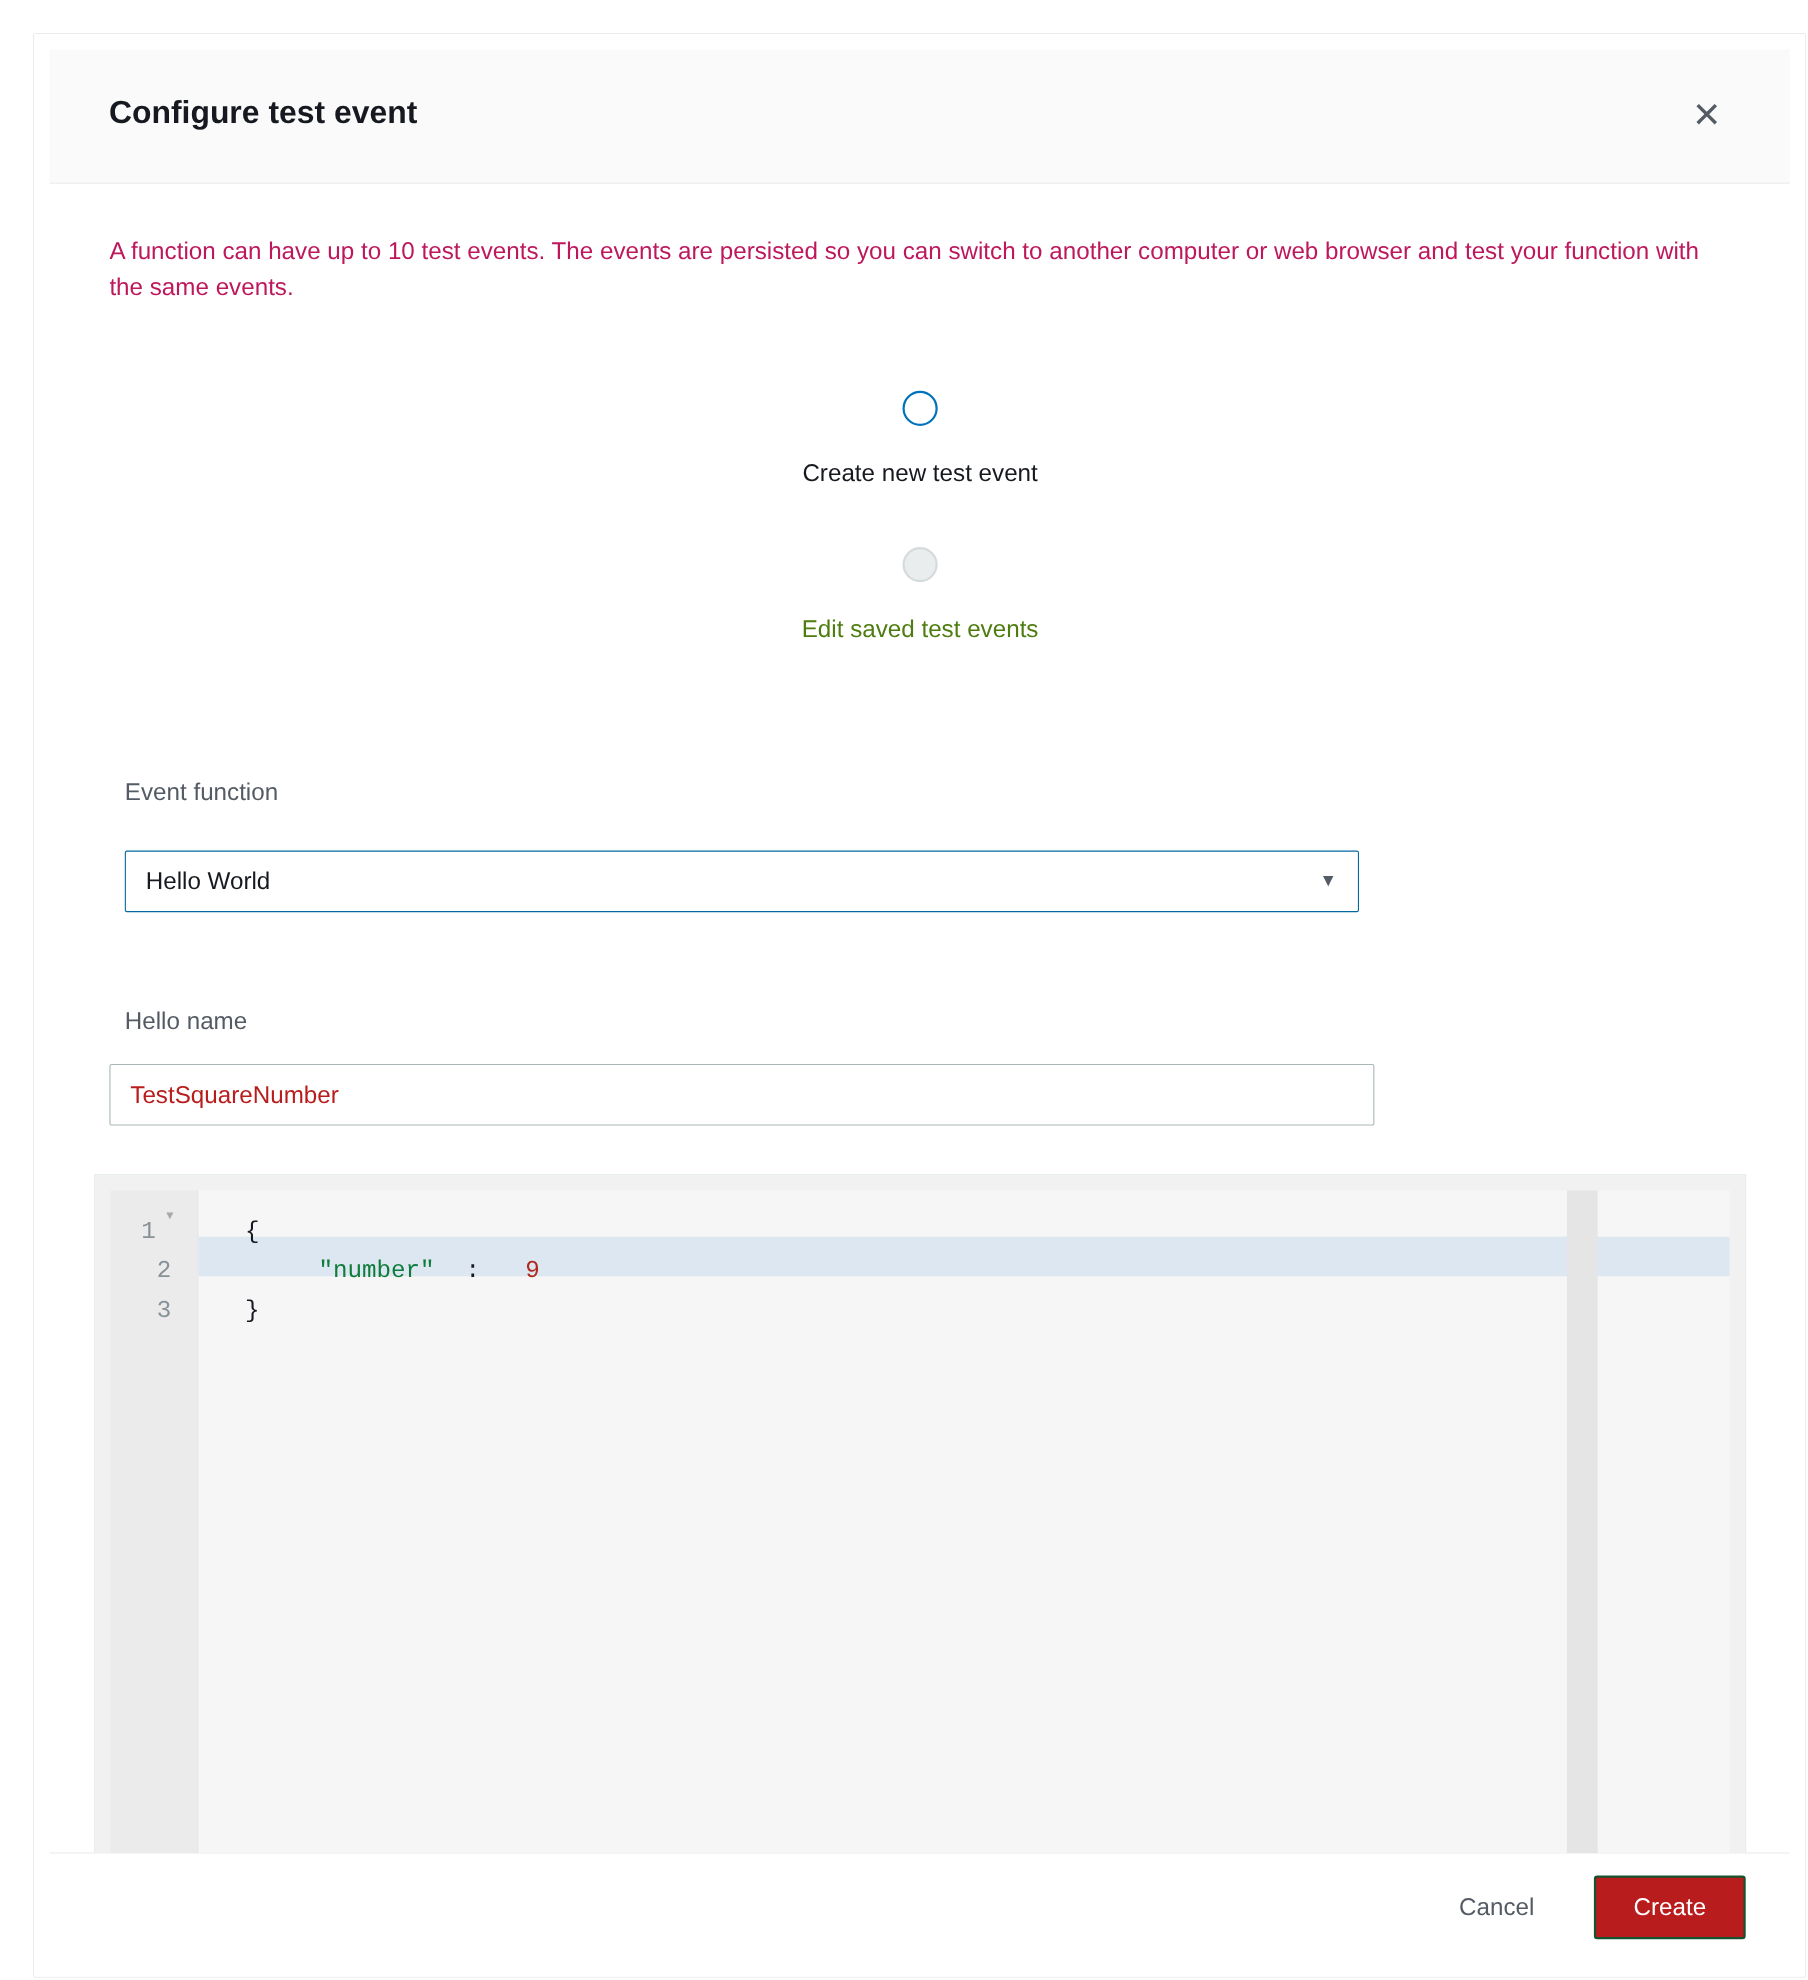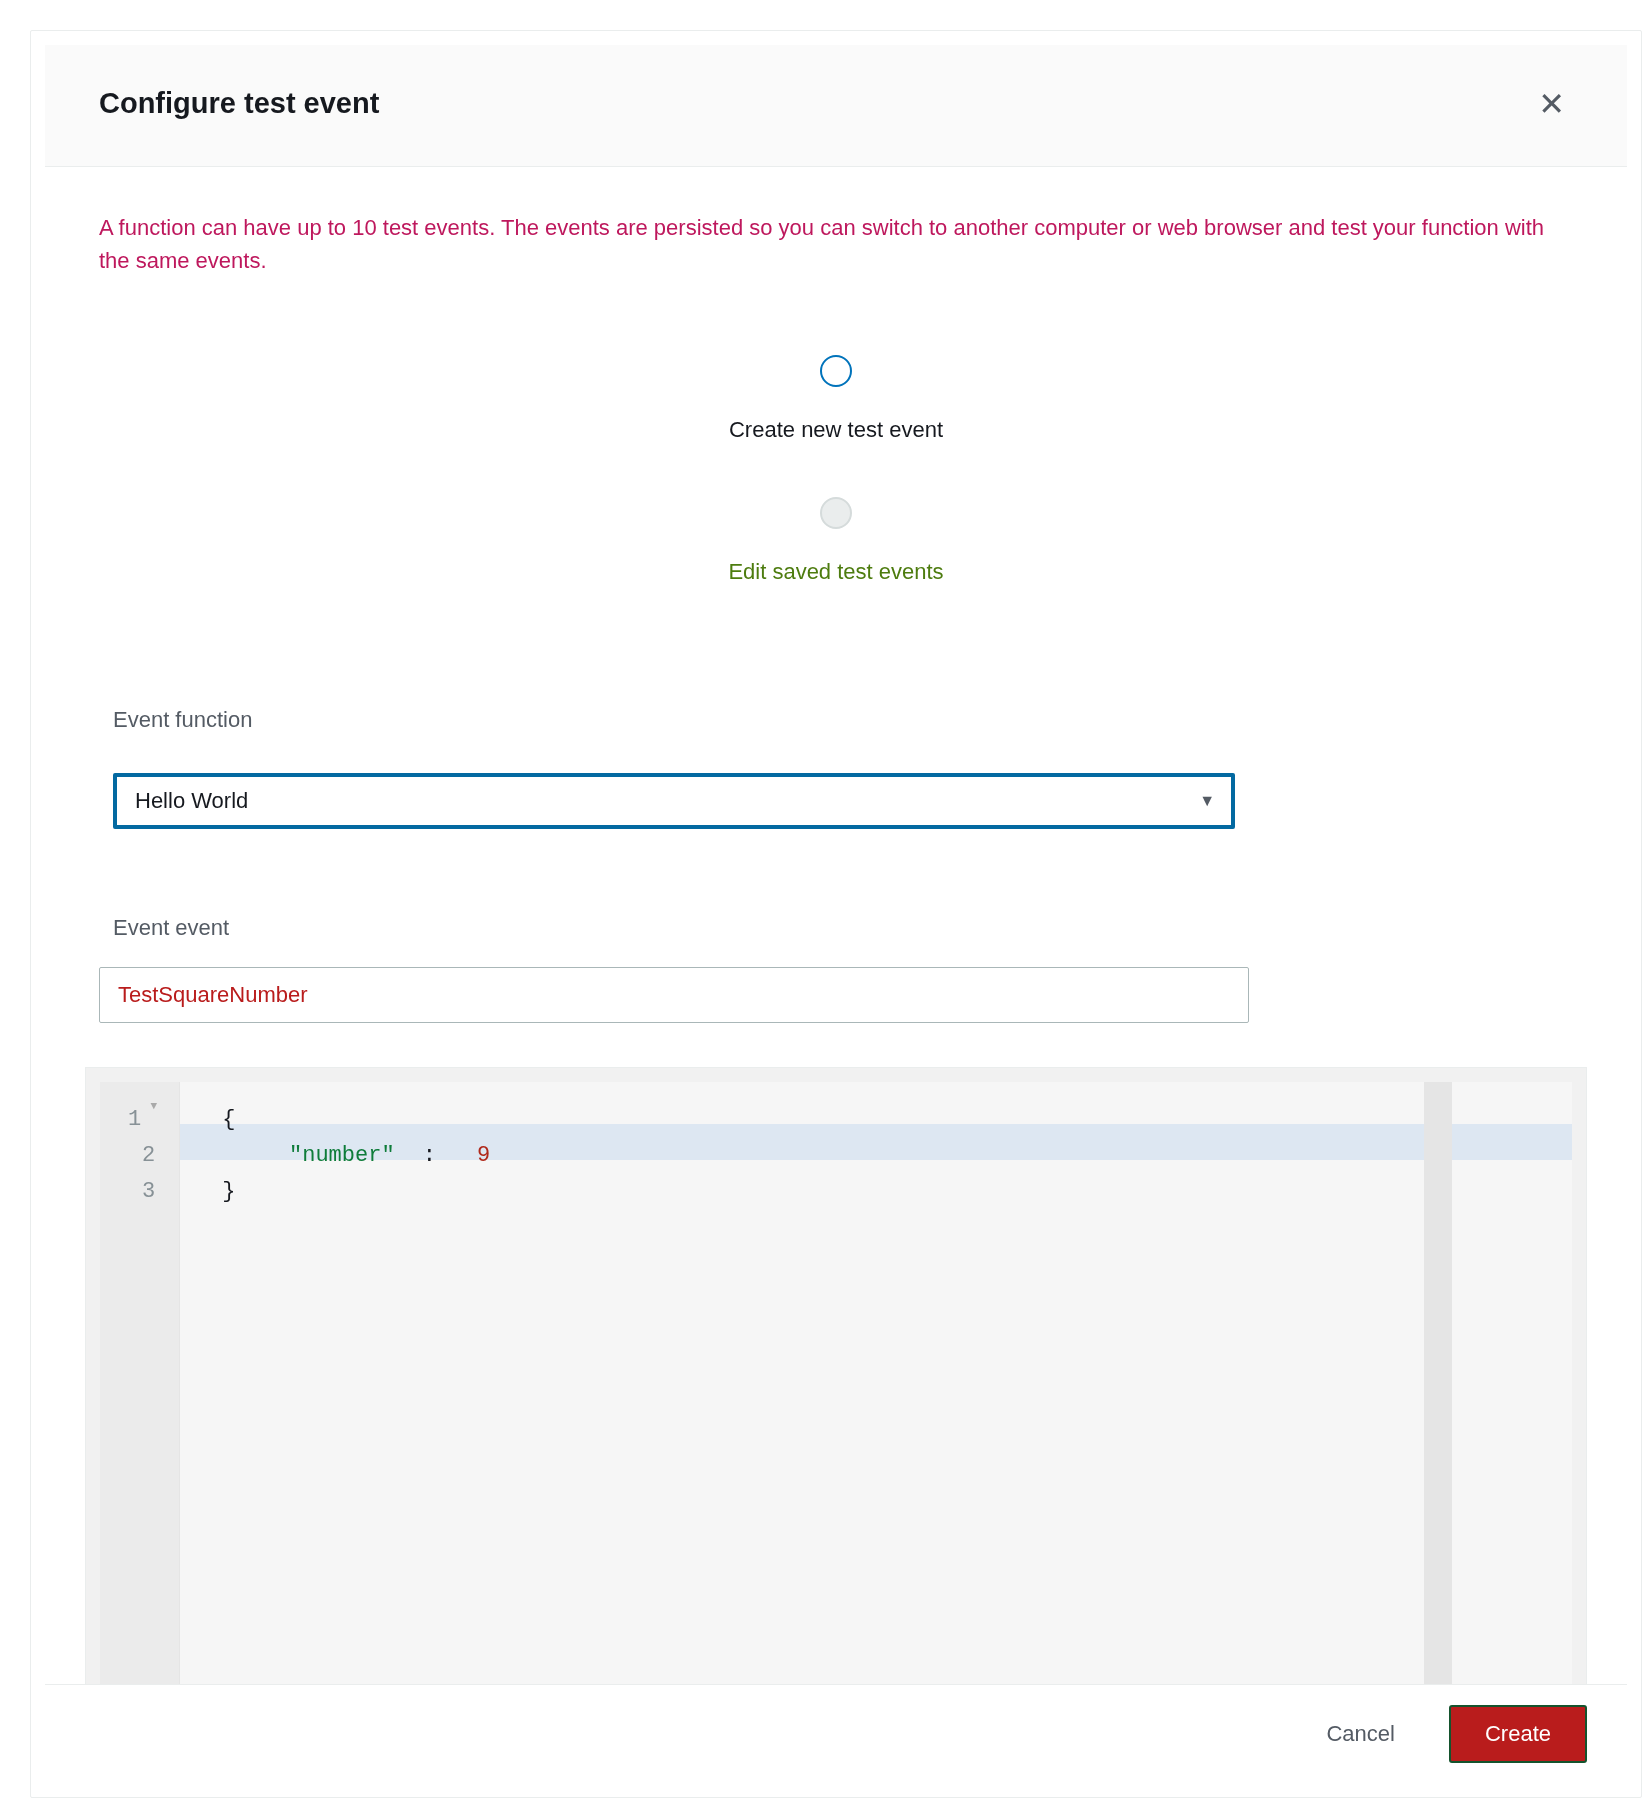--- a/index.html
+++ b/index.html
@@ -92,21 +92,21 @@
     margin-bottom: 12px;
   }
   .select-wrap {
     position: relative;
     width: 1150px;
     max-width: 100%;
   }
   .select-box {
     width: 100%;
     height: 56px;
-    border: 4px solid #0369a1;
+    border: 1px solid #0369a1;
     border-radius: 2px;
     padding: 0 56px 0 18px;
     font-size: 22px;
     color: #16191f;
     background: #fff;
     display: flex;
     align-items: center;
     cursor: pointer;
   }
   .select-caret {
@@ -243,21 +243,21 @@
 
     <div class="field-block">
       <div class="field-label">Event function</div>
       <div class="select-wrap">
         <div class="select-box" tabindex="0">Hello World</div>
         <span class="select-caret">▼</span>
       </div>
     </div>
 
     <div class="field-block">
-      <div class="field-label">Event event</div>
+      <div class="field-label">Hello name</div>
       <input class="text-input" type="text" value="TestSquareNumber" style="">
     </div>
 
     <div class="code-editor">
       <div class="gutter">
         <div class="gutter-line">
           <span>1</span>
           <span class="fold-marker">▼</span>
         </div>
         <div class="gutter-line">2</div>

